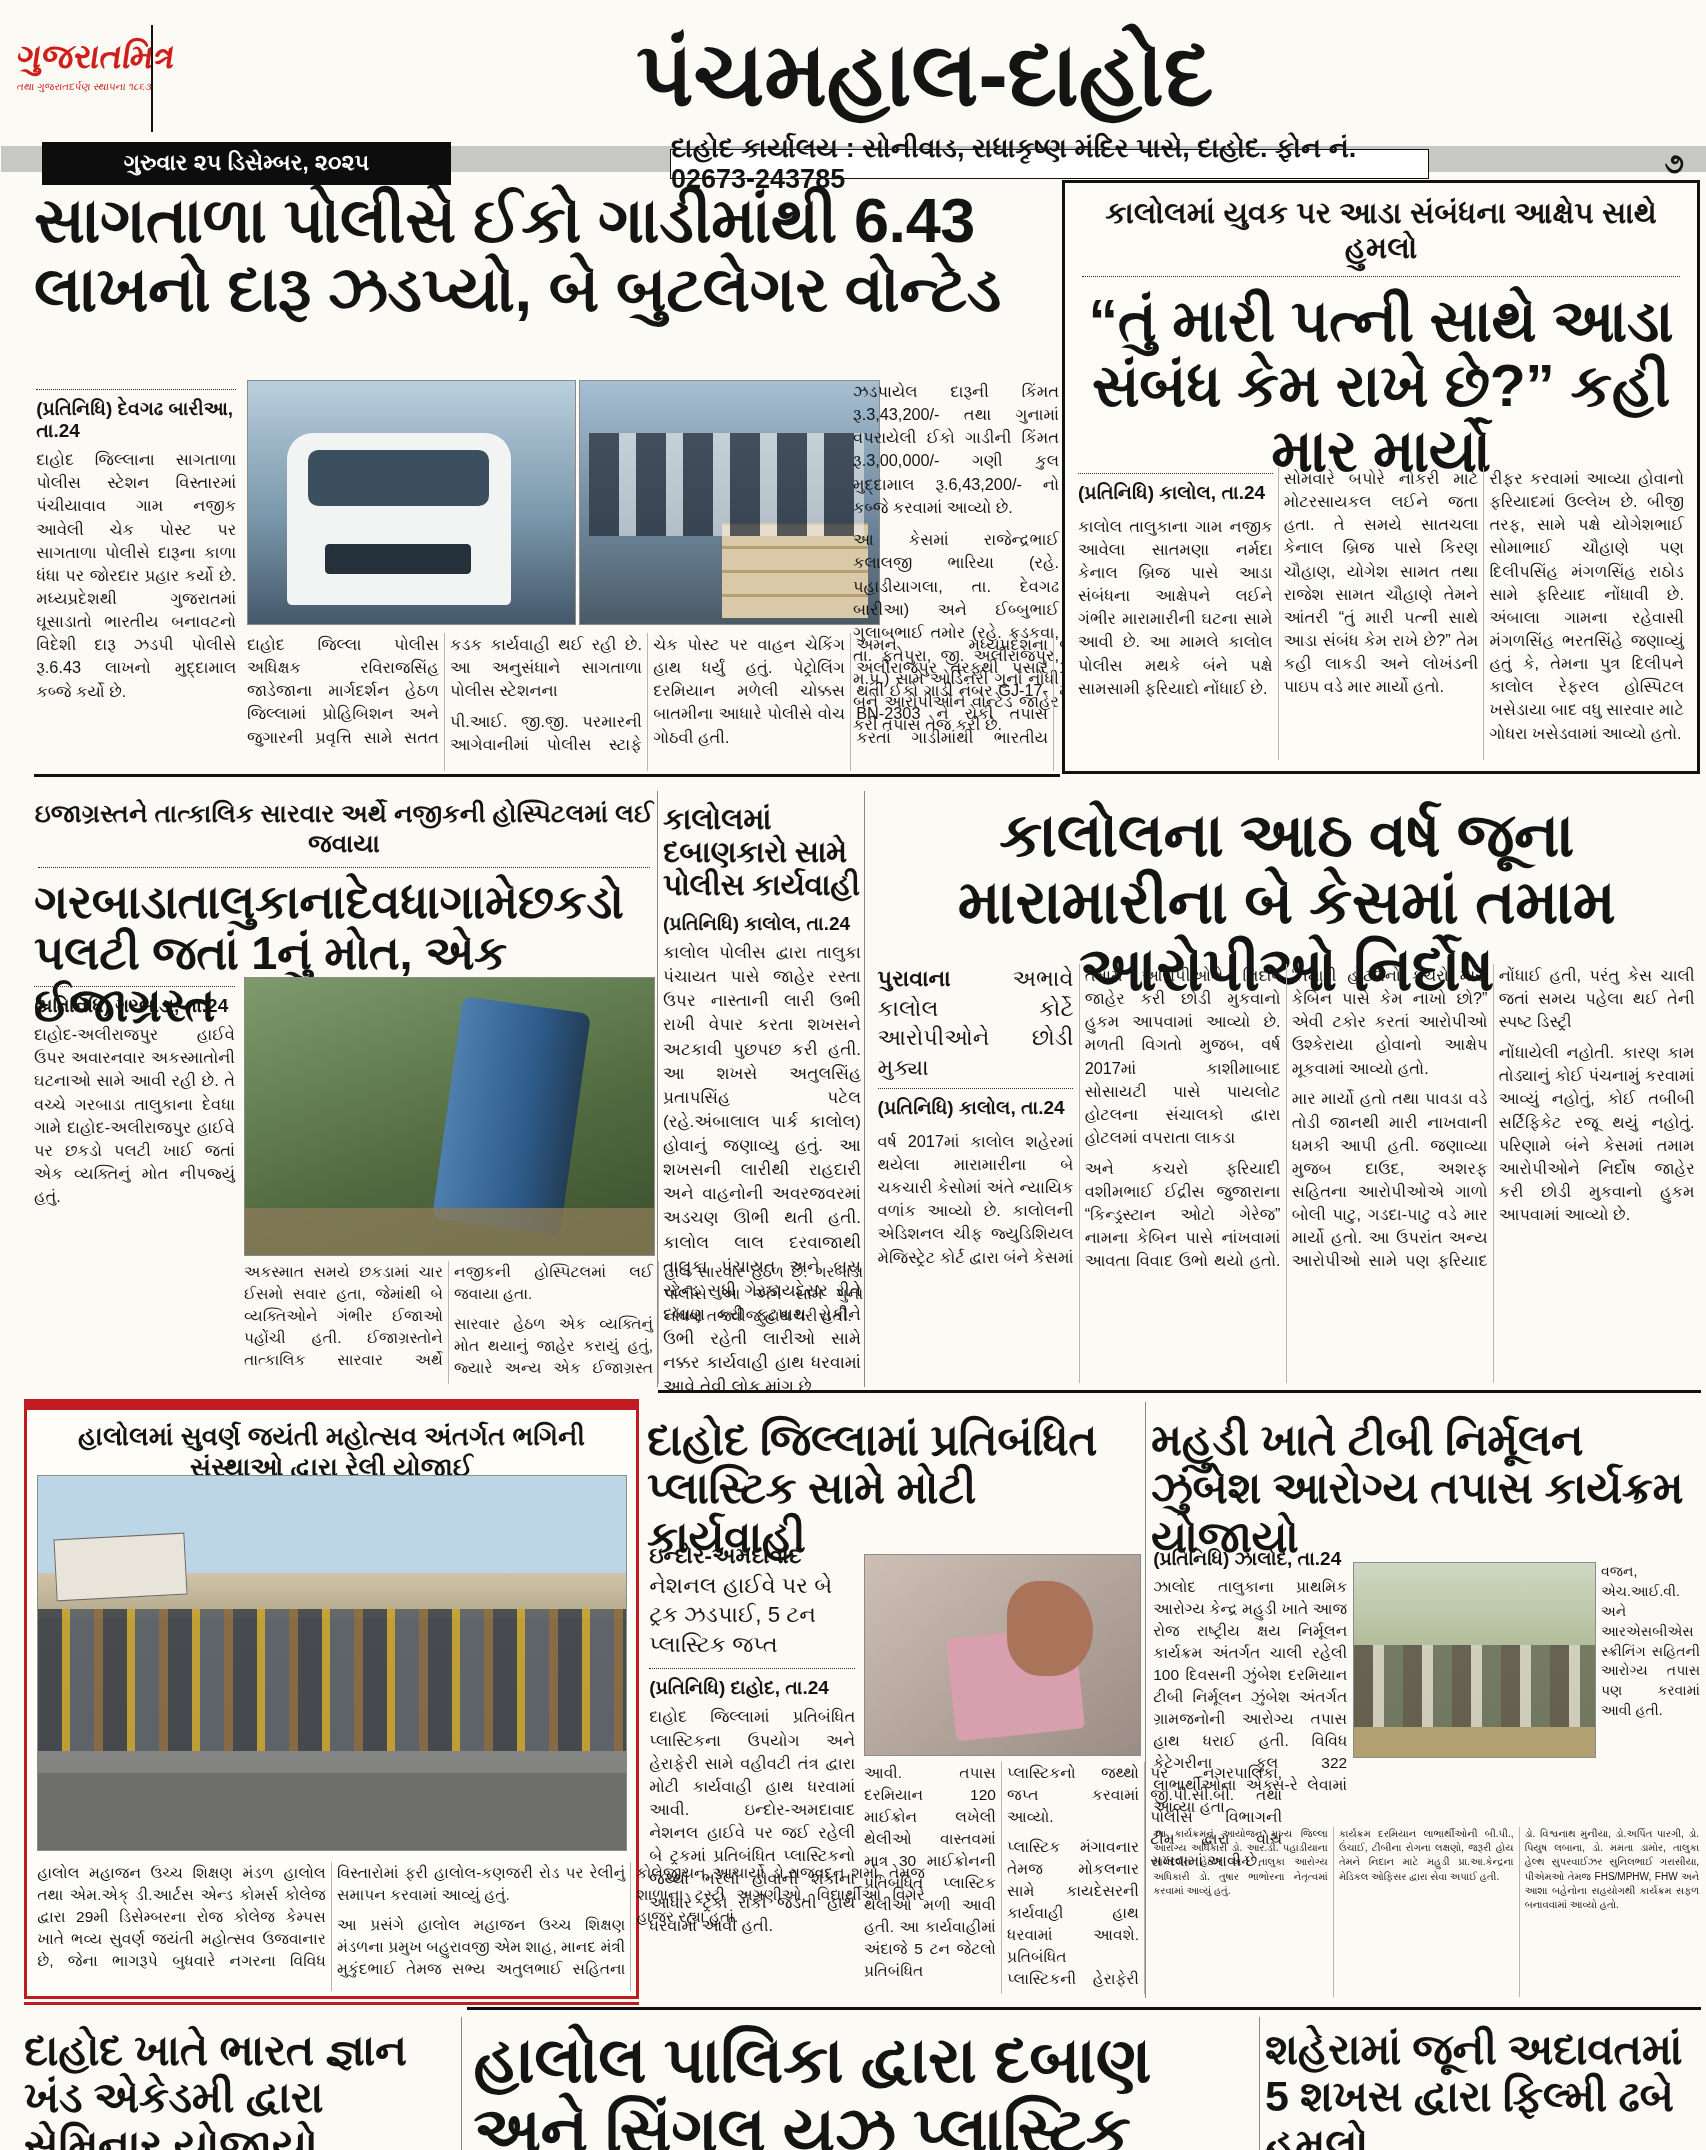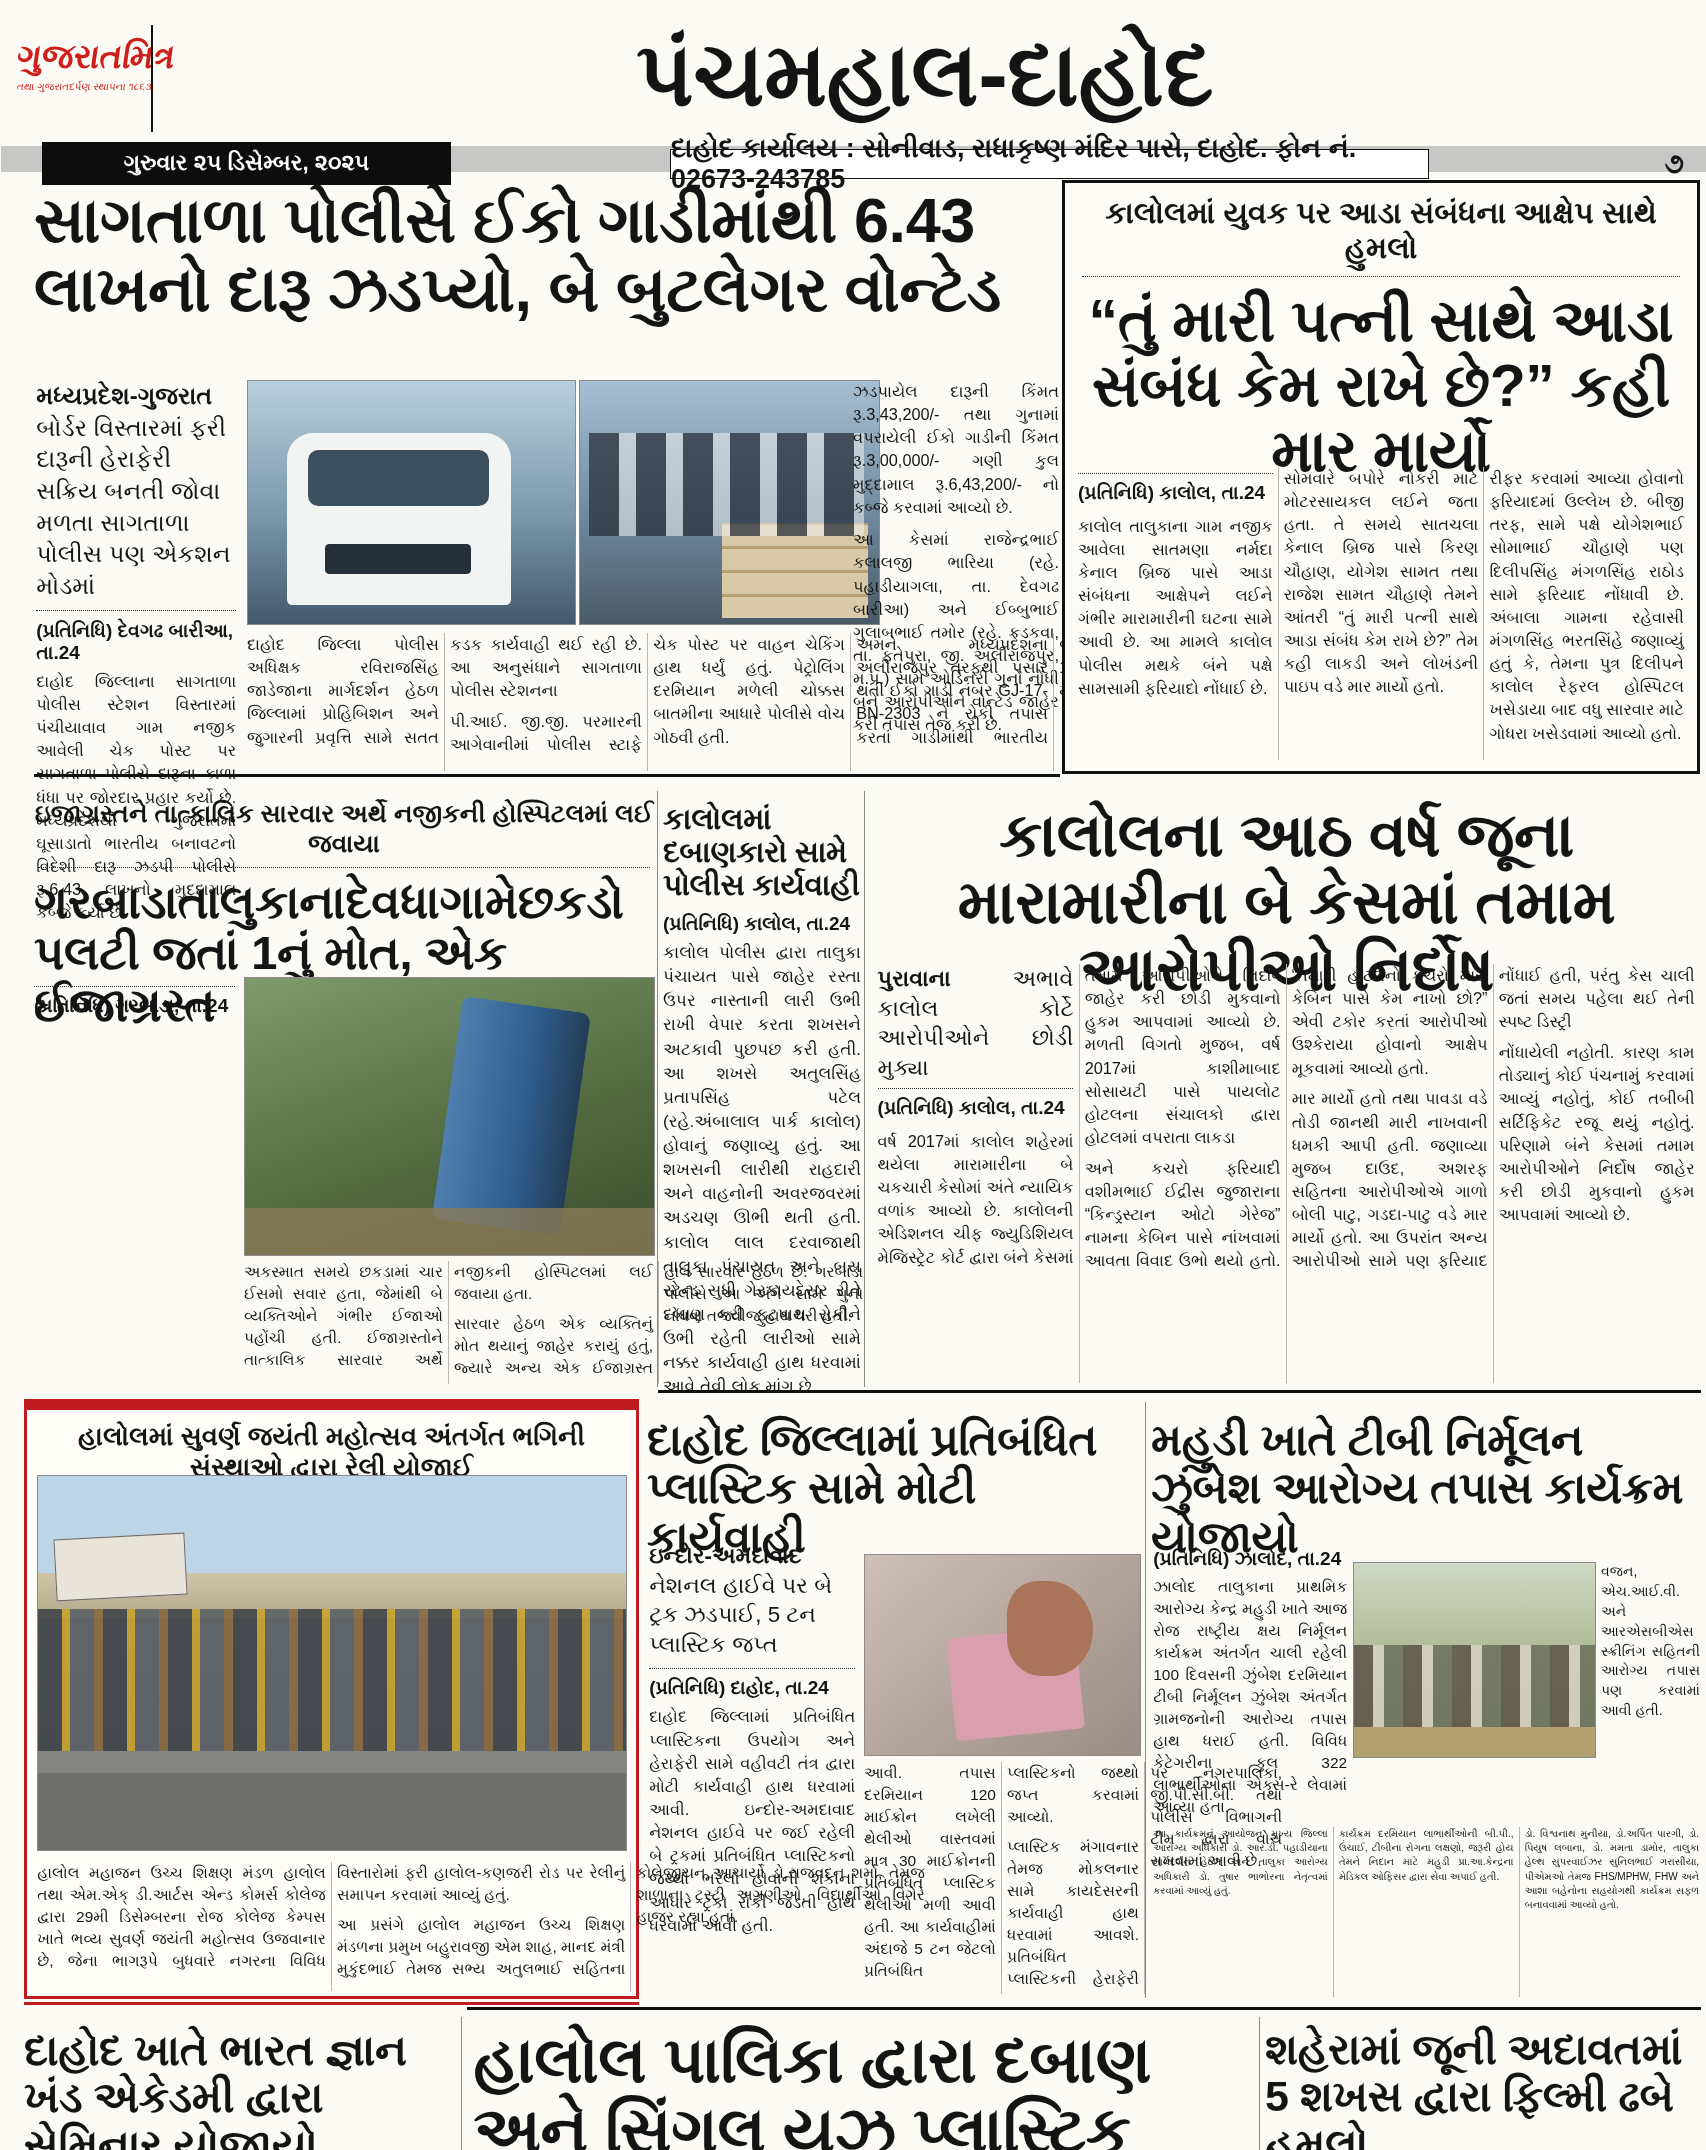--- a/index.html
+++ b/index.html
@@ -46,24 +46,20 @@
     <div class="datebar" style="left:1px;top:146px;width:1707px;height:26px;">
       <div class="datebox" style="left:41px;top:-4.3px;width:409px;height:43px;font-size:22.4px;">ગુરુવાર ૨૫ ડિસેમ્બર, ૨૦૨૫</div>
       <div class="officebox" style="left:669px;top:2.6px;width:757px;height:28px;font-size:27px;">દાહોદ કાર્યાલય : સોનીવાડ, રાધાકૃષ્ણ મંદિર પાસે, દાહોદ. ફોન નં. 02673-243785</div>
       <div class="abs" style="right:24px;top:1.7px;font-size:28px;font-weight:700;">૭</div>
     </div>
   </div>
 
   <div class="abs" style="left:34px;top:186px;width:1026px;height:589px;">
     <div class="hl" style="font-size:63px;">સાગતાળા પોલીસે ઈકો ગાડીમાંથી 6.43 લાખનો દારૂ ઝડપ્યો, બે બુટલેગર વોન્ટેડ</div>
     <div class="abs" style="left:2.2px;top:194px;width:200px;height:394px;">
-      <p class="leadtxt" style="font-size:24px;">
-        <b>મધ્યપ્રદેશ-ગુજરાત</b>
-        <span>બોર્ડર વિસ્તારમાં ફરી દારૂની હેરાફેરી સક્રિય બનતી જોવા મળતા સાગતાળા પોલીસ પણ એકશન મોડમાં</span>
-      </p>
       <div class="dotted"></div>
       <p class="dateline">(પ્રતિનિધિ) દેવગઢ બારીઆ, તા.24</p>
       <p class="bt">દાહોદ જિલ્લાના સાગતાળા પોલીસ સ્ટેશન વિસ્તારમાં પંચીયાવાવ ગામ નજીક આવેલી ચેક પોસ્ટ પર સાગતાળા પોલીસે દારૂના કાળા ધંધા પર જોરદાર પ્રહાર કર્યો છે. મધ્યપ્રદેશથી ગુજરાતમાં ઘૂસાડાતો ભારતીય બનાવટનો વિદેશી દારૂ ઝડપી પોલીસે રૂ.6.43 લાખનો મુદ્દામાલ કબ્જે કર્યો છે.</p>
     </div>
     <div class="photo" style="left:213px;top:194px;width:327px;height:243px;background:linear-gradient(180deg,#b9cfdd 0%,#7b98ac 55%,#45586b 100%);">
       <div style="position:absolute;left:39px;top:52px;width:224px;height:172px;background:#f2f4f4;border-radius:26px 26px 5.2px 5.2px;"></div>
       <div style="position:absolute;left:60px;top:69px;width:181px;height:56px;background:#3c4f5e;border-radius:10.3px;"></div>
       <div style="position:absolute;left:77px;top:163px;width:146px;height:30px;background:#25313a;border-radius:4.3px;"></div>
     </div>
     <div class="photo" style="left:545px;top:194px;width:299px;height:243px;background:linear-gradient(180deg,#a7bfd2 0%,#6c8499 60%,#4a5a66 100%);">
@@ -95,20 +91,21 @@
     </div>
   </div>
 
   <div class="abs" style="left:34px;top:789px;width:620px;height:600px;">
     <div class="kicker" style="font-size:25px;margin-top:10.3px;">ઇજાગ્રસ્તને તાત્કાલિક સારવાર અર્થે નજીકની હોસ્પિટલમાં લઈ જવાયા</div>
     <div class="dotted" style="margin:7.7px 4.3px;"></div>
     <div class="hl" style="font-size:47px;">ગરબાડાતાલુકાનાદેવધાગામેછકડો પલટી જતાં 1નું મોત, એક ઈજાગ્રસ્ત</div>
     <div class="abs" style="left:0;top:188px;width:201px;height:409px;">
       <div class="dotted"></div>
       <p class="dateline">(પ્રતિનિધિ) ગરબાડા, તા.24</p>
+      <p class="bt">દાહોદ-અલીરાજપુર હાઈવે ઉપર અવારનવાર અકસ્માતોની ઘટનાઓ સામે આવી રહી છે. તે વચ્ચે ગરબાડા તાલુકાના દેવધા ગામે દાહોદ-અલીરાજપુર હાઈવે પર છકડો પલટી ખાઈ જતાં એક વ્યક્તિનું મોત નીપજ્યું હતું.</p>
     </div>
     <div class="photo" style="left:210px;top:188px;width:409px;height:277px;background:linear-gradient(160deg,#7e9b6d 0%,#51693f 60%,#3a4f2e 100%);">
       <div style="position:absolute;left:202px;top:26px;width:129px;height:224px;background:linear-gradient(90deg,#4f7fae,#2e5d8c 60%,#233d57);transform:rotate(8deg);border-radius:9.5px;"></div>
       <div style="position:absolute;left:0;bottom:0;width:100%;height:47px;background:#8a7a58;opacity:.8;"></div>
     </div>
     <div class="abs c2 bt" style="left:210px;top:472px;width:409px;height:123px;font-size:15.5px;">
       <p>અકસ્માત સમયે છકડામાં ચાર ઈસમો સવાર હતા, જેમાંથી બે વ્યક્તિઓને ગંભીર ઈજાઓ પહોંચી હતી. ઈજાગ્રસ્તોને તાત્કાલિક સારવાર અર્થે નજીકની હોસ્પિટલમાં લઈ જવાયા હતા.</p>
       <p>સારવાર હેઠળ એક વ્યક્તિનું મોત થયાનું જાહેર કરાયું હતું, જ્યારે અન્ય એક ઈજાગ્રસ્ત હાલ સારવાર હેઠળ છે. ગરબાડા પોલીસે આ અંગે સામે ગુનો નોંધવા તજવીજ હાથ ધરી હતી.</p>
     </div>
   </div>

